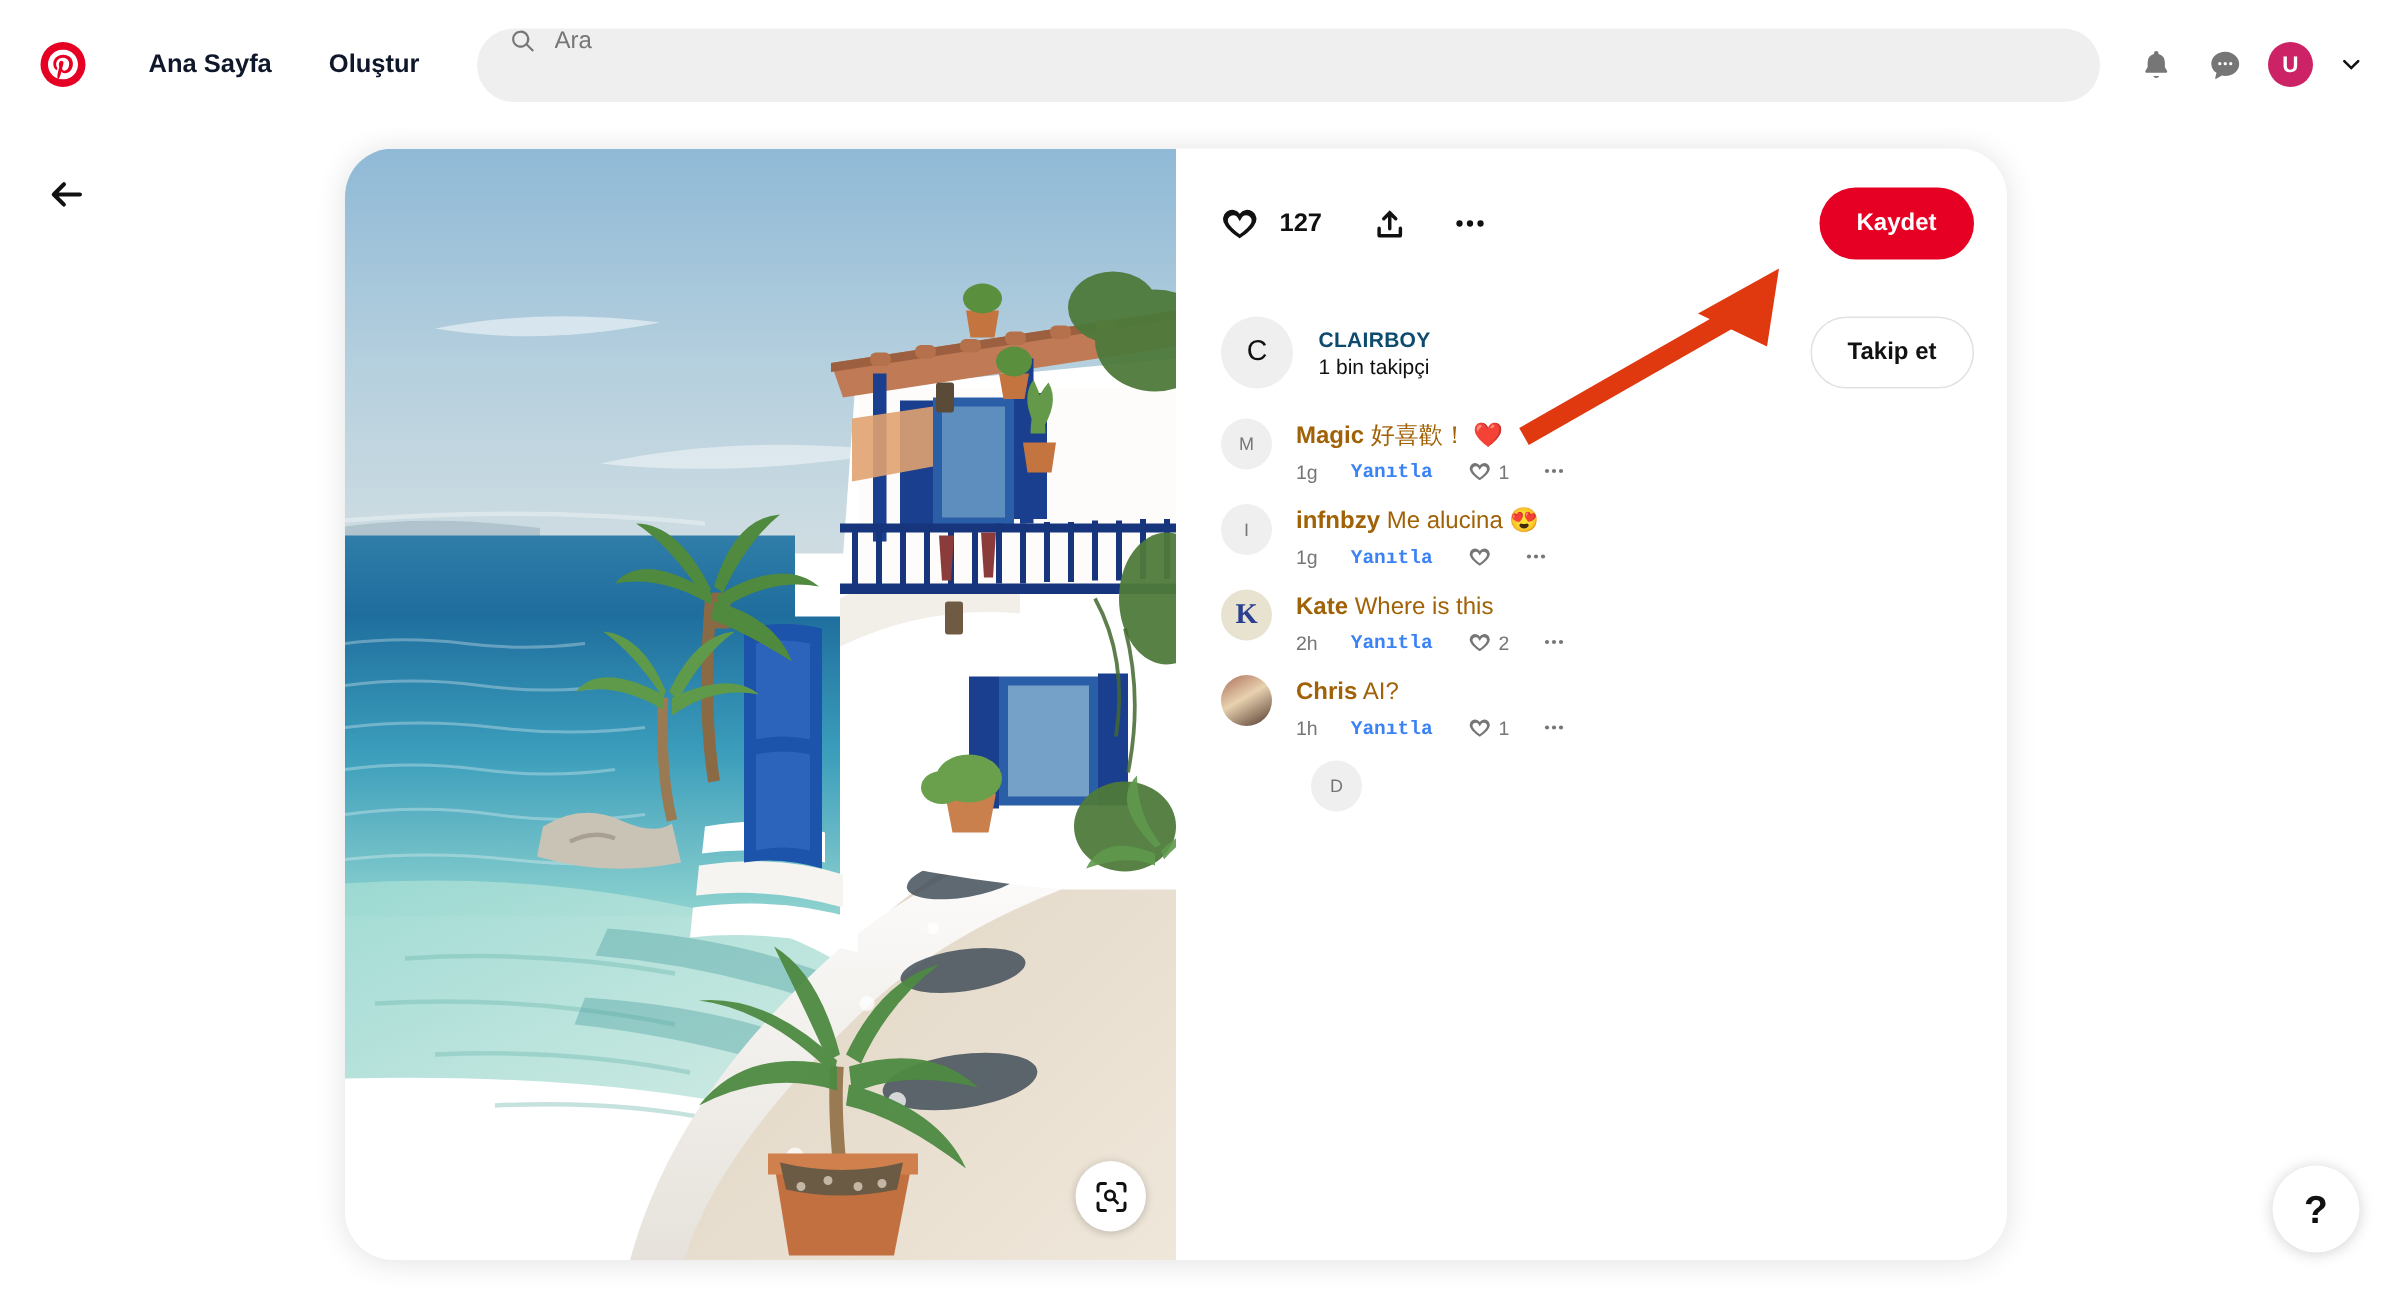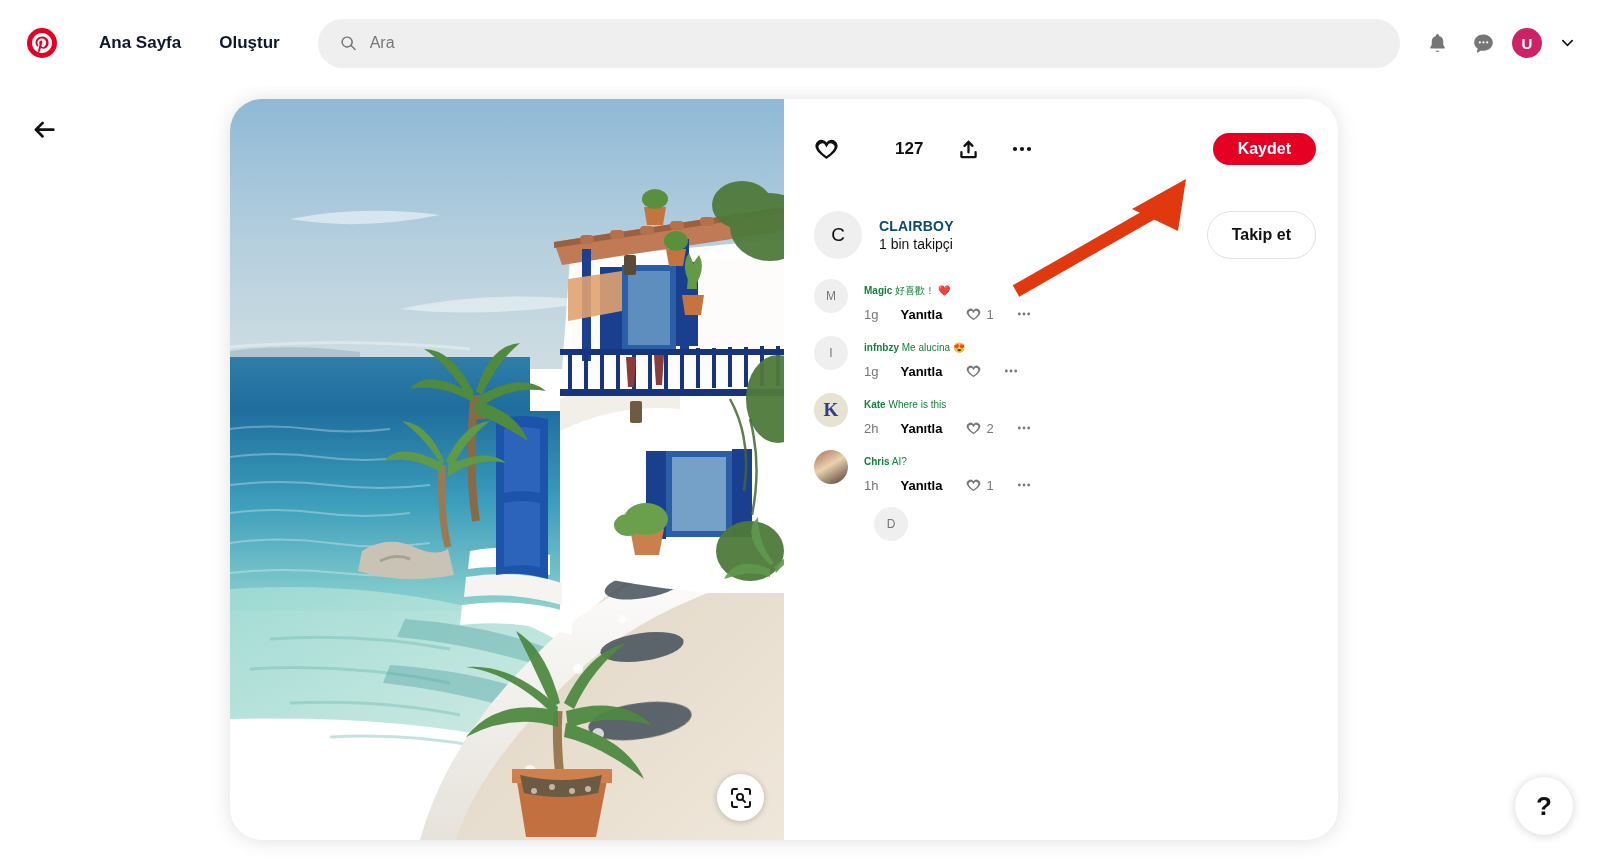--- a/index.html
+++ b/index.html
@@ -28,21 +28,21 @@
   .nav-link {
     font-size: 17px; font-weight: bold; color: #0f172a;
     padding: 12px 16px; border-radius: 24px; cursor: pointer;
     white-space: nowrap;
   }
   .nav-link.home { margin-left: 26px; }
   .nav-link.create { margin-left: 6px; }
   .search-wrap {
     flex: 1 1 auto; margin-left: 22px; margin-right: 14px;
     height: 49px; background: #efefef; border-radius: 25px;
-    display: flex; align-items: center; cursor: text;
+    display: flex; align-items: flex-start; cursor: text;
   }
   .search-icon { margin-left: 22px; display: flex; align-items: center; }
   .search-icon svg { width: 17px; height: 17px; }
   .search-input {
     border: none; outline: none; background: transparent;
     font-family: inherit; font-size: 16px; color: #111;
     margin-left: 13px; width: 90%;
   }
   .search-input::placeholder { color: #767676; }
   .hdr-icon-btn {
@@ -100,32 +100,32 @@
 
   
   .pin-detail-col {
     flex: 1 1 auto; height: 741px; position: relative;
     padding: 0 22px 0 30px; display: flex; flex-direction: column;
   }
   .action-row {
     display: flex; align-items: center;
     height: 90px; padding-top: 10px;
   }
-  .act-like { display: flex; align-items: center; cursor: pointer; gap: 42px; }
+  .act-like { display: flex; align-items: center; cursor: pointer; }
   .act-like svg { width: 25px; height: 25px; fill: #111; }
   .like-count { font-size: 17px; font-weight: bold; color: #111; margin-left: 14px; }
   .act-share { margin-left: 34px; display: flex; align-items: center; cursor: pointer; }
   .act-share svg { width: 23px; height: 23px; fill: #111; }
   .act-more { margin-left: 30px; display: flex; align-items: center; cursor: pointer; }
   .act-more svg { width: 24px; height: 24px; fill: #111; }
   .save-btn {
     margin-left: auto; margin-right: 0;
     background: #e60023; color: #ffffff;
     border: none; border-radius: 24px;
-    height: 32px; padding: 0 25px;
+    height: 48px; padding: 0 25px;
     font-family: inherit; font-size: 16px; font-weight: bold;
     cursor: pointer;
   }
 
   
   .creator-row {
     display: flex; align-items: center; height: 72px; margin-top: 10px;
   }
   .creator-avatar {
     width: 48px; height: 48px; border-radius: 50%;
@@ -164,25 +164,25 @@
     background: #efefef; color: #767676;
     display: flex; align-items: center; justify-content: center;
     font-size: 12px; overflow: hidden; position: relative;
   }
   .c-avatar.kate {
     background: #e8e2d0; color: #2a3f8f;
     font-family: "Liberation Serif", serif; font-size: 19px; font-weight: bold;
   }
   .c-avatar.chris { background: linear-gradient(150deg,#b9836a 10%,#e8d2b0 45%,#6c5344 90%); }
   .c-body { margin-left: 16px; padding-top: 1px; }
-  .c-line { font-size: 10px; color: #15803d; line-height: 21px; max-width: 410px; }
+  .c-line { font-size: 16px; color: #a16207; line-height: 21px; max-width: 410px; }
   .c-name { font-weight: bold; }
   .c-meta { display: flex; align-items: center; margin-top: 5px; }
   .c-time { font-size: 13px; color: #767676; }
-  .c-reply { font-size: 13px; color: #000000; font-weight: bold; margin-left: 22px; cursor: pointer; }
+  .c-reply { font-size: 13px; color: #3b82f6; font-weight: bold; margin-left: 22px; cursor: pointer; font-family: Liberation Mono, monospace; }
   .c-like { display: flex; align-items: center; margin-left: 24px; cursor: pointer; }
   .c-like svg { width: 15px; height: 15px; fill: #767676; }
   .c-like-count { font-size: 13px; color: #767676; margin-left: 5px; }
   .c-more { margin-left: 22px; cursor: pointer; display: flex; align-items: center; }
   .c-more svg { width: 16px; height: 16px; fill: #767676; }
 
   
   .comment-input-wrap {
     position: absolute; left: 30px; right: 22px; bottom: 26px;
     height: 50px; border: 1px solid #e9e9e9; border-radius: 25px;

